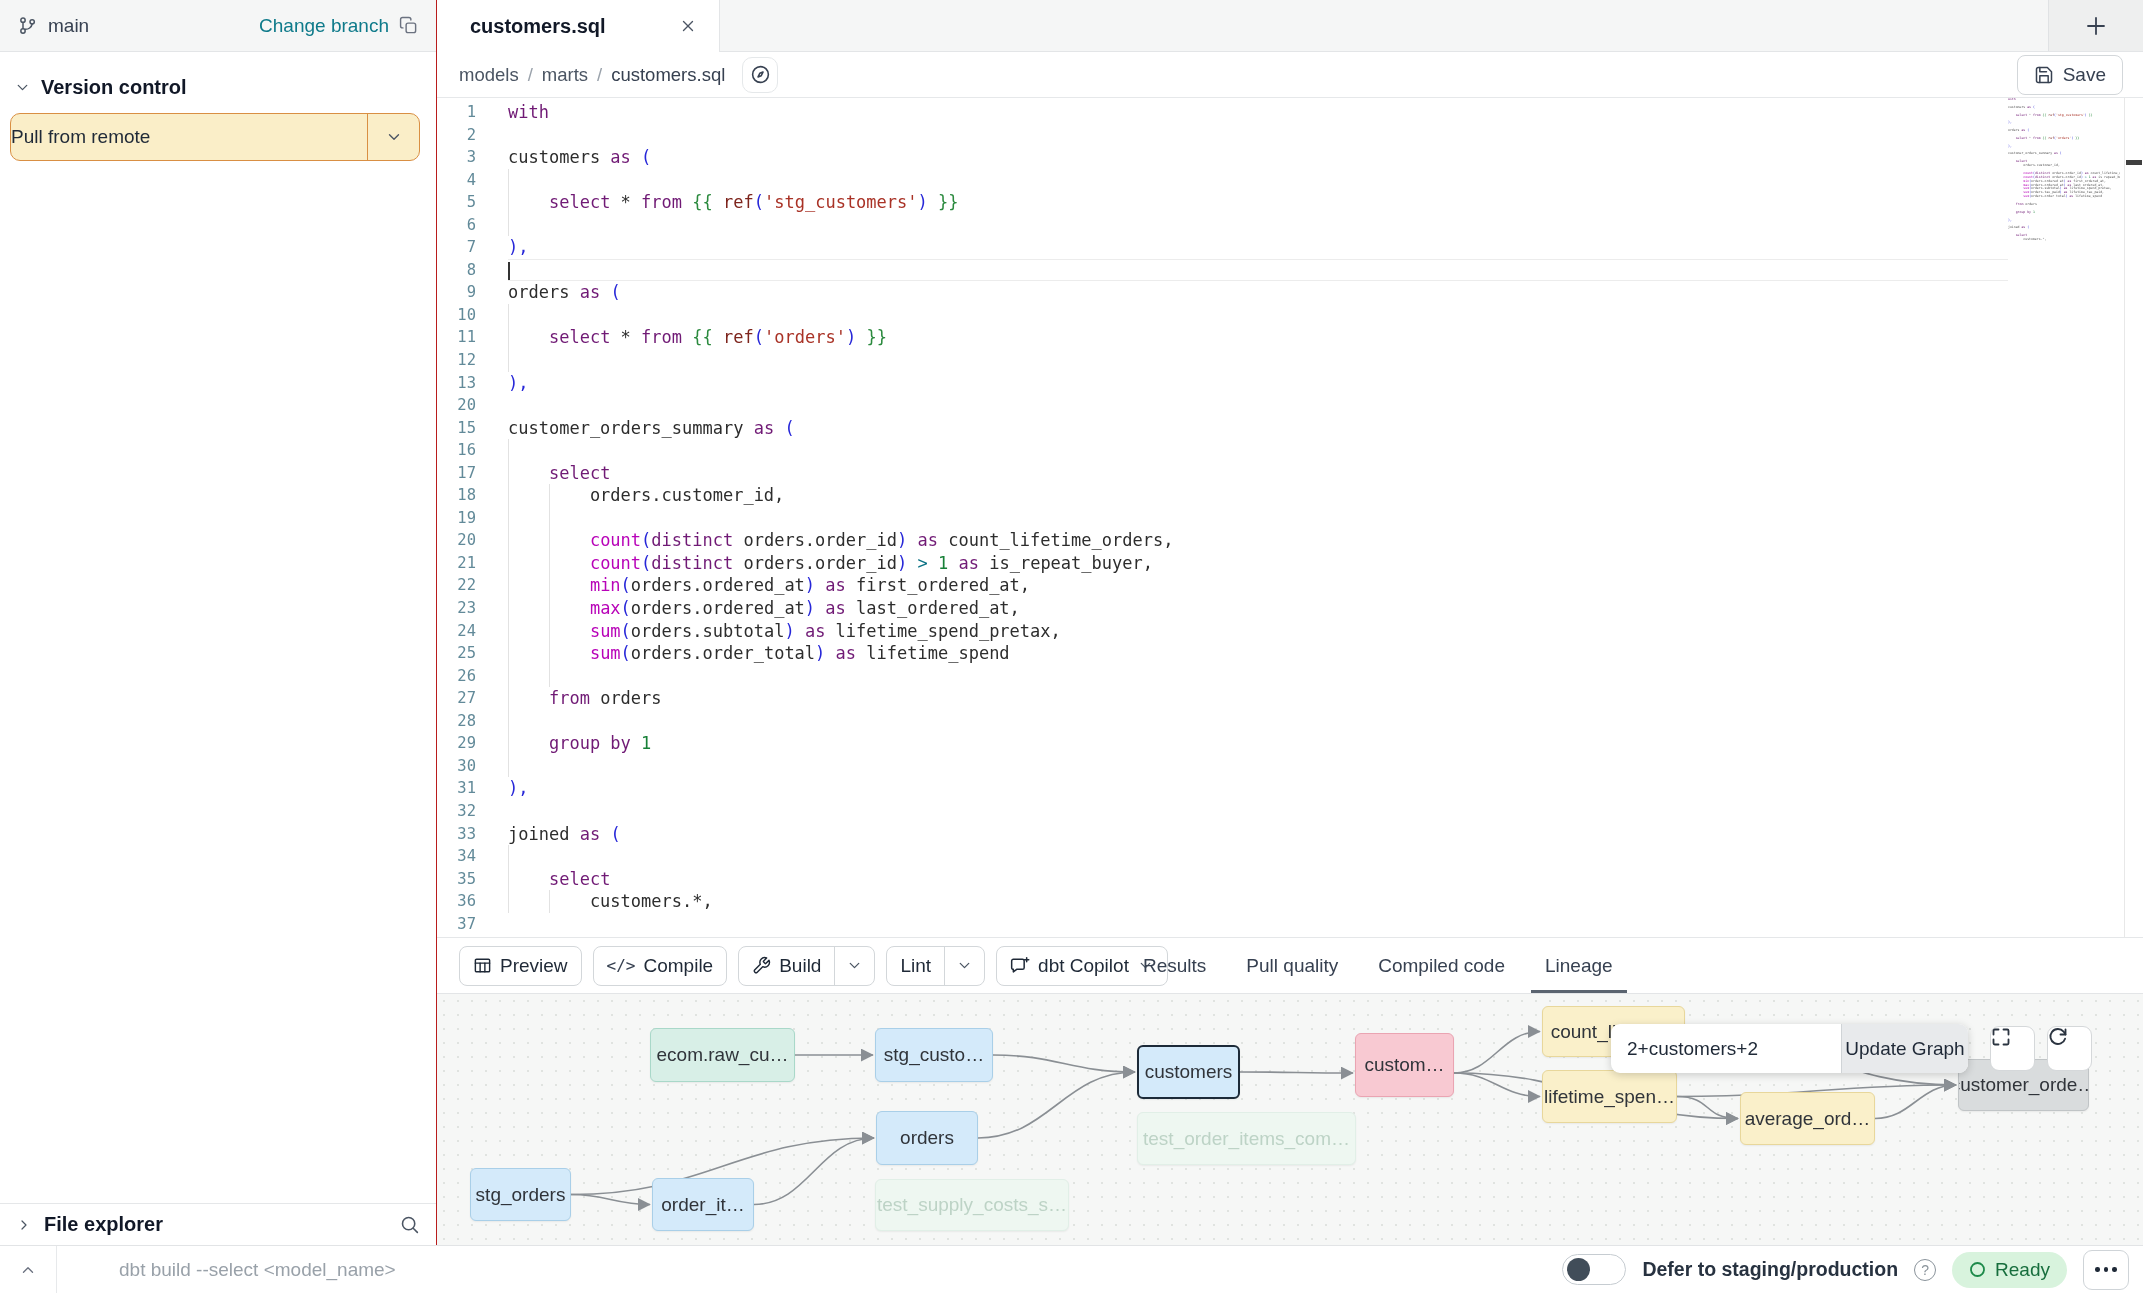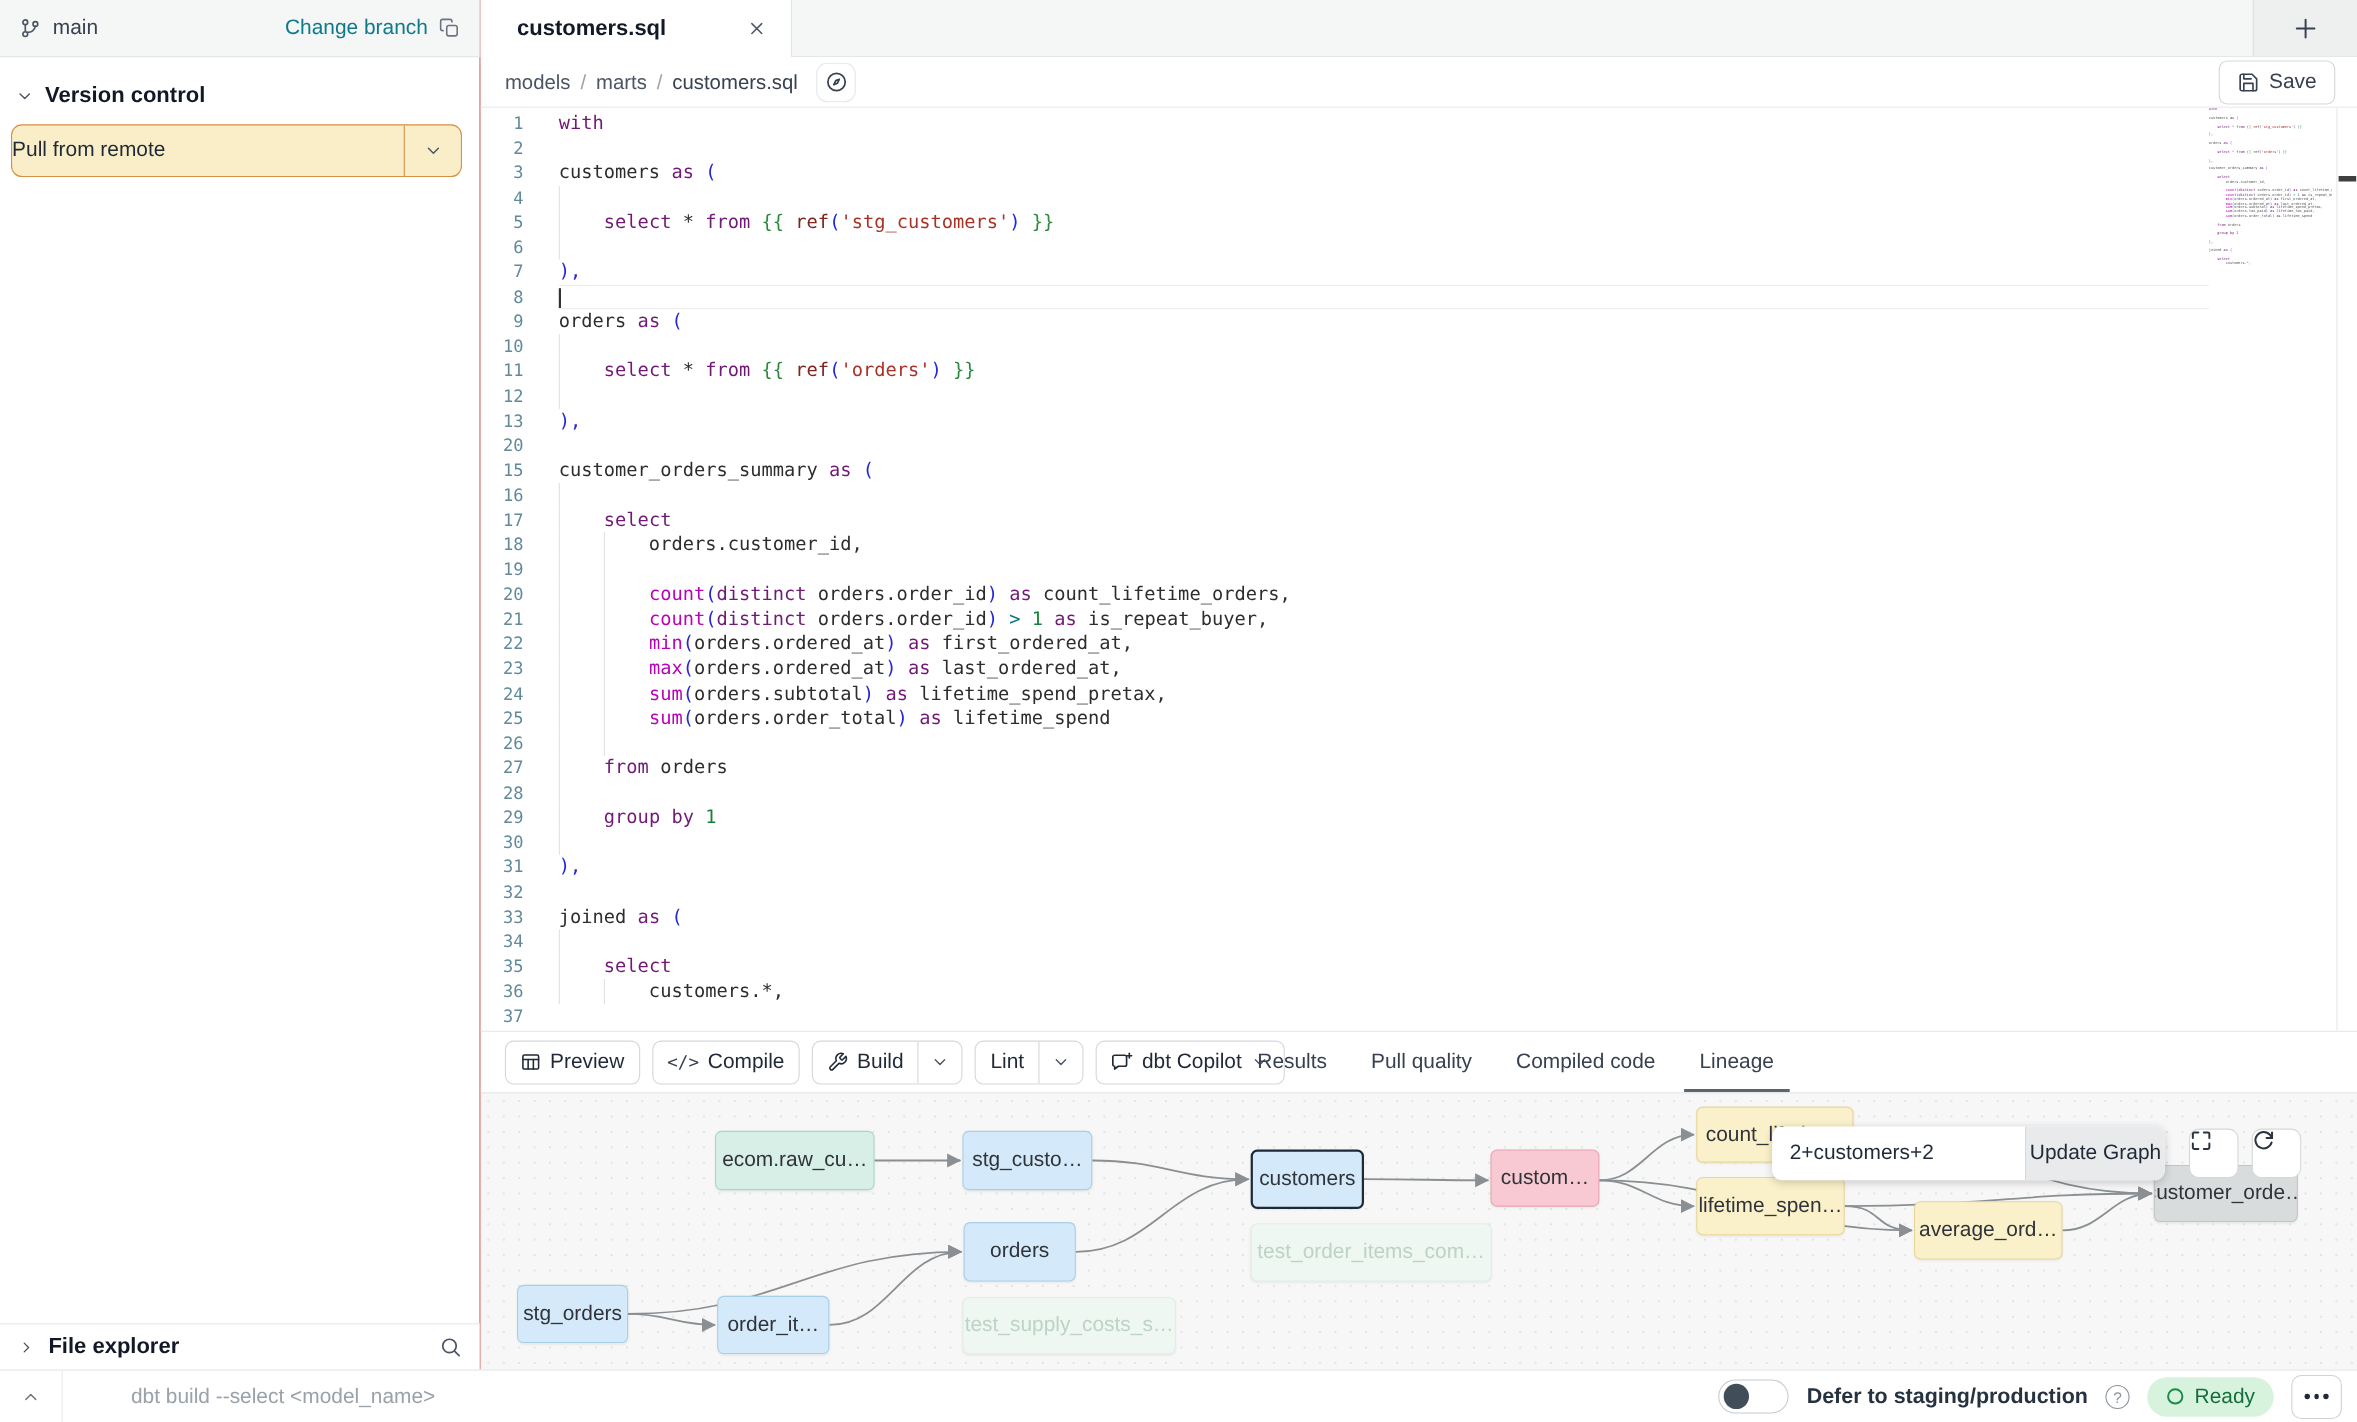--- a/index.html
+++ b/index.html
@@ -381,21 +381,21 @@
             <path d="M1248,37.5 C1369.95,37.5 1397.05,91 1519,91" fill="none" stroke="#8a8f94" stroke-width="1.6" marker-end="url(#arrow)"></path>
             <path d="M1240,102.5 C1365.55,102.5 1393.45,91 1519,91" fill="none" stroke="#8a8f94" stroke-width="1.6" marker-end="url(#arrow)"></path>
             <path d="M1240,102.5 C1275,102.5 1266,124.5 1301,124.5" fill="none" stroke="#8a8f94" stroke-width="1.6" marker-end="url(#arrow)"></path>
             <path d="M1438,124.5 C1474.45,124.5 1482.55,91 1519,91" fill="none" stroke="#8a8f94" stroke-width="1.6" marker-end="url(#arrow)"></path>
           </g>
       </svg>
       <div class="nodes" id="nodes">
           <div class="node" style="left: 213px; top: 34px; width: 145px; height: 54px; background: rgb(216, 239, 231); border-color: rgb(169, 216, 201); color: rgb(48, 52, 58);">ecom.raw_cu…</div>
           <div class="node" style="left: 438px; top: 34px; width: 118px; height: 54px; background: rgb(212, 234, 250); border-color: rgb(169, 207, 232); color: rgb(48, 52, 58);">stg_custo…</div>
           <div class="node selected" style="left: 700px; top: 51px; width: 103px; height: 54px; background: rgb(212, 234, 250); border-color: rgb(28, 42, 56); color: rgb(48, 52, 58);">customers</div>
-          <div class="node" style="left: 918px; top: 51px; width: 99px; height: 52px; background: rgb(248, 201, 210); border-color: rgb(234, 164, 178); color: rgb(48, 52, 58);">custom…</div>
+          <div class="node" style="left: 918px; top: 39px; width: 99px; height: 64px; background: rgb(248, 201, 210); border-color: rgb(234, 164, 178); color: rgb(48, 52, 58);">custom…</div>
           <div class="node" style="left: 1105px; top: 12px; width: 143px; height: 51px; background: rgb(250, 240, 202); border-color: rgb(232, 215, 155); color: rgb(48, 52, 58);">count_lifetim…</div>
           <div class="node" style="left: 1105px; top: 76px; width: 135px; height: 53px; background: rgb(250, 240, 202); border-color: rgb(232, 215, 155); color: rgb(48, 52, 58);">lifetime_spen…</div>
           <div class="node" style="left: 1303px; top: 98px; width: 135px; height: 53px; background: rgb(250, 240, 202); border-color: rgb(232, 215, 155); color: rgb(48, 52, 58);">average_ord…</div>
           <div class="node" style="left: 1521px; top: 65px; width: 131px; height: 52px; background: rgb(217, 220, 221); border-color: rgb(192, 196, 198); color: rgb(48, 52, 58);">customer_orde…</div>
           <div class="node" style="left: 700px; top: 118px; width: 219px; height: 53px; background: rgb(238, 247, 241); border-color: rgb(225, 239, 231); color: rgb(189, 211, 198);">test_order_items_com…</div>
           <div class="node" style="left: 439px; top: 117px; width: 102px; height: 54px; background: rgb(212, 234, 250); border-color: rgb(169, 207, 232); color: rgb(48, 52, 58);">orders</div>
           <div class="node" style="left: 438px; top: 185px; width: 194px; height: 52px; background: rgb(238, 247, 241); border-color: rgb(225, 239, 231); color: rgb(189, 211, 198);">test_supply_costs_s…</div>
           <div class="node" style="left: 33px; top: 174px; width: 101px; height: 53px; background: rgb(212, 234, 250); border-color: rgb(169, 207, 232); color: rgb(48, 52, 58);">stg_orders</div>
           <div class="node" style="left: 215px; top: 184px; width: 102px; height: 53px; background: rgb(212, 234, 250); border-color: rgb(169, 207, 232); color: rgb(48, 52, 58);">order_it…</div>
         </div>

